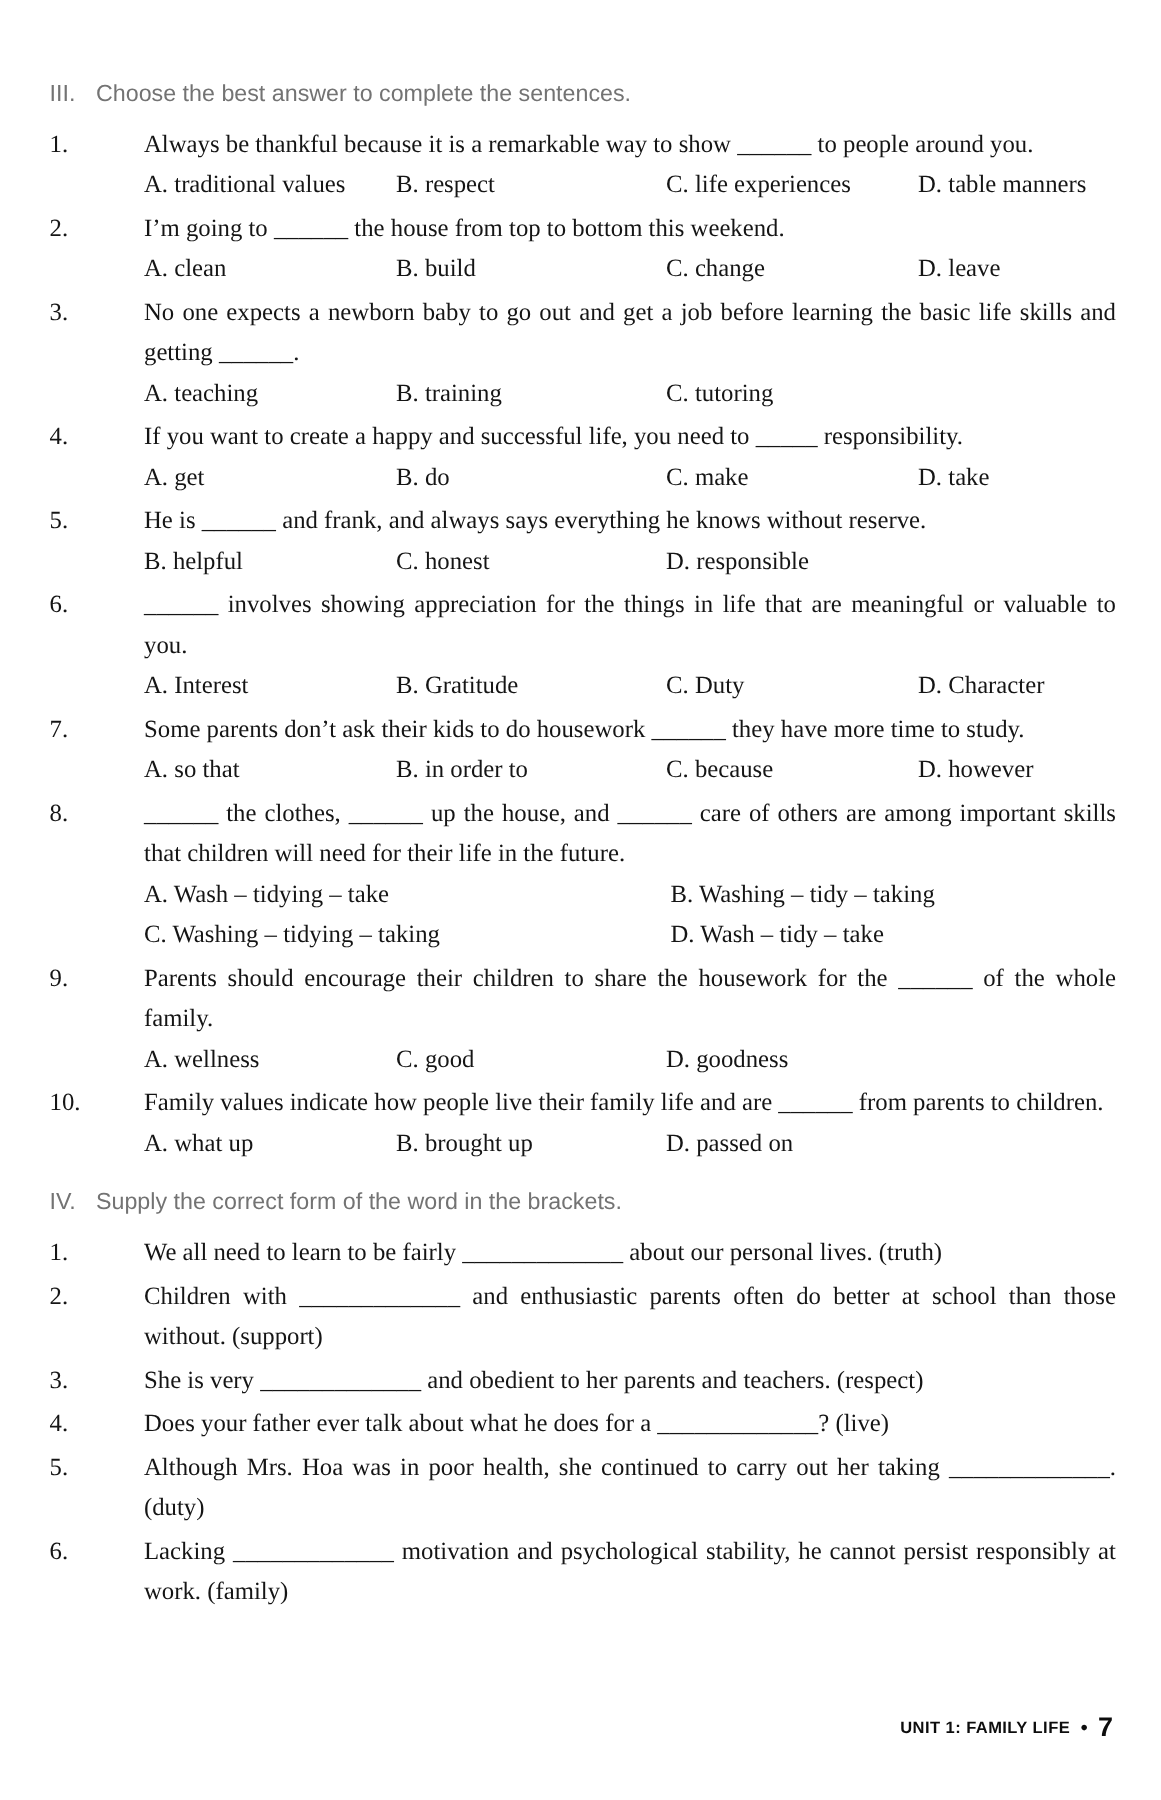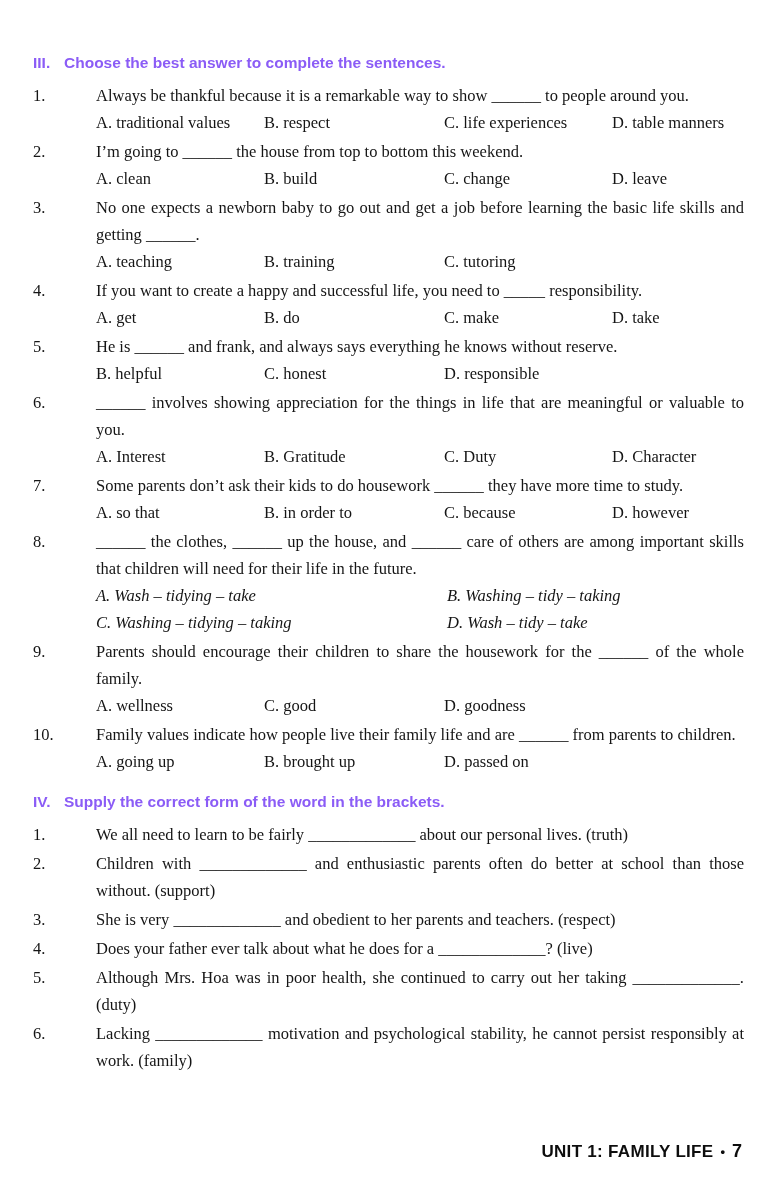--- a/index.html
+++ b/index.html
@@ -16,58 +16,57 @@
   .page {
     padding: 52px 30px 0 33px;
     width: 100%;
     height: 100%;
     position: relative;
   }
   .section { margin-bottom: 16px; }
   .section-header {
     display: flex;
     font-family: "Liberation Sans", sans-serif;
-    font-weight: bold;
+    font-weight: normal;
     font-size: 15.5px;
     line-height: 21px;
     margin-bottom: 9px;
-    color: #8b5cf6;
+    color: #737373;
   }
   .section-header .num { width: 31px; flex: none; }
   .section-header .title { flex: 1; }
   .question {
     display: flex;
     font-size: 16.5px;
     line-height: 27px;
     margin-bottom: 2px;
   }
   .question .num { width: 31px; flex: none; }
   .question .body { flex: 1; min-width: 0; margin-left: 32px; }
   .qtext { text-align: justify; }
   .options {
     display: grid;
     grid-template-columns: 168px 180px 168px 1fr;
   }
   .options.two {
     grid-template-columns: 351px 1fr;
-    font-style: italic;
   }
   .option { white-space: nowrap; }
   .footer {
     position: absolute;
     right: 32px;
     bottom: 38px;
     display: flex;
     align-items: center;
     gap: 7px;
     font-family: "Liberation Sans", sans-serif;
     font-weight: bold;
     color: #0d0d0d;
   }
-  .footer .unit { font-size: 17px; letter-spacing: 0.3px; }
+  .footer .unit { font-size: 11px; letter-spacing: 0.3px; }
   .footer .sep { font-size: 13px; }
   .footer .pagenum { font-size: 18px; }
 </style>
 </head>
 <body>
 
 <div class="page">
   <div>
       <div class="section">
         <div class="section-header">
@@ -177,21 +176,21 @@
               <div class="option">C. good</div>
               <div class="option">D. goodness</div>
             </div>
           </div>
         </div>
         <div class="question">
           <div class="num">10.</div>
           <div class="body">
             <div class="qtext">Family values indicate how people live their family life and are ______ from parents to children.</div>
             <div class="options">
-              <div class="option">A. going up</div>
+              <div class="option">A. what up</div>
               <div class="option">B. brought up</div>
               <div class="option">D. passed on</div>
             </div>
           </div>
         </div>
       </div>
       <div class="section">
         <div class="section-header">
           <div class="num">IV.</div>
           <div class="title">Supply the correct form of the word in the brackets.</div>

